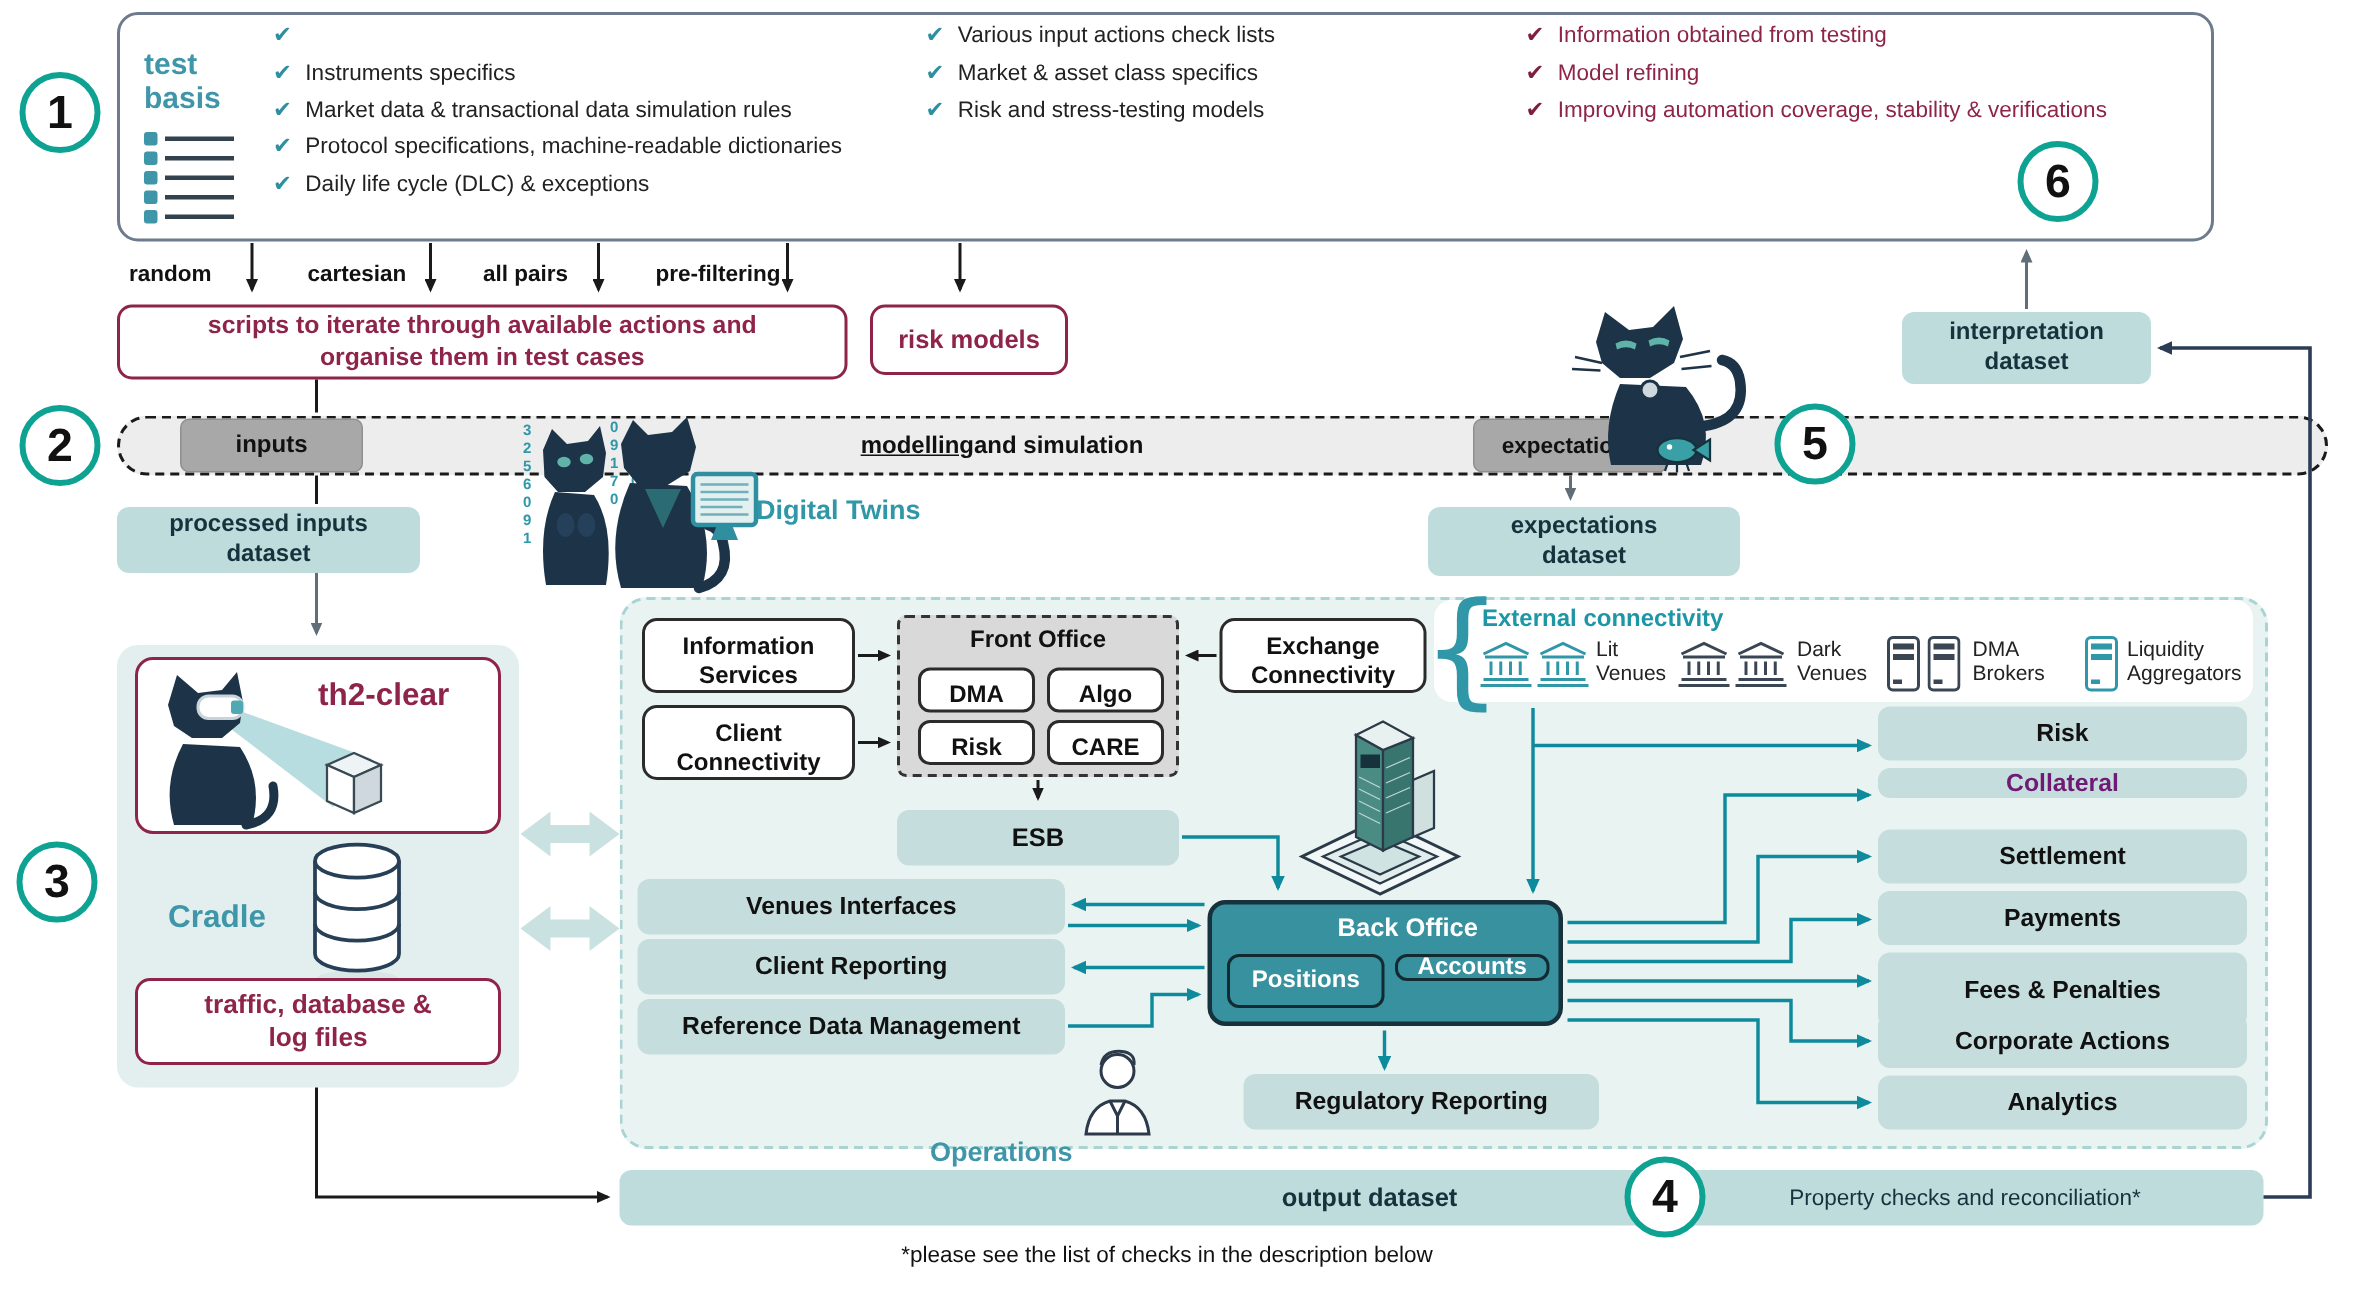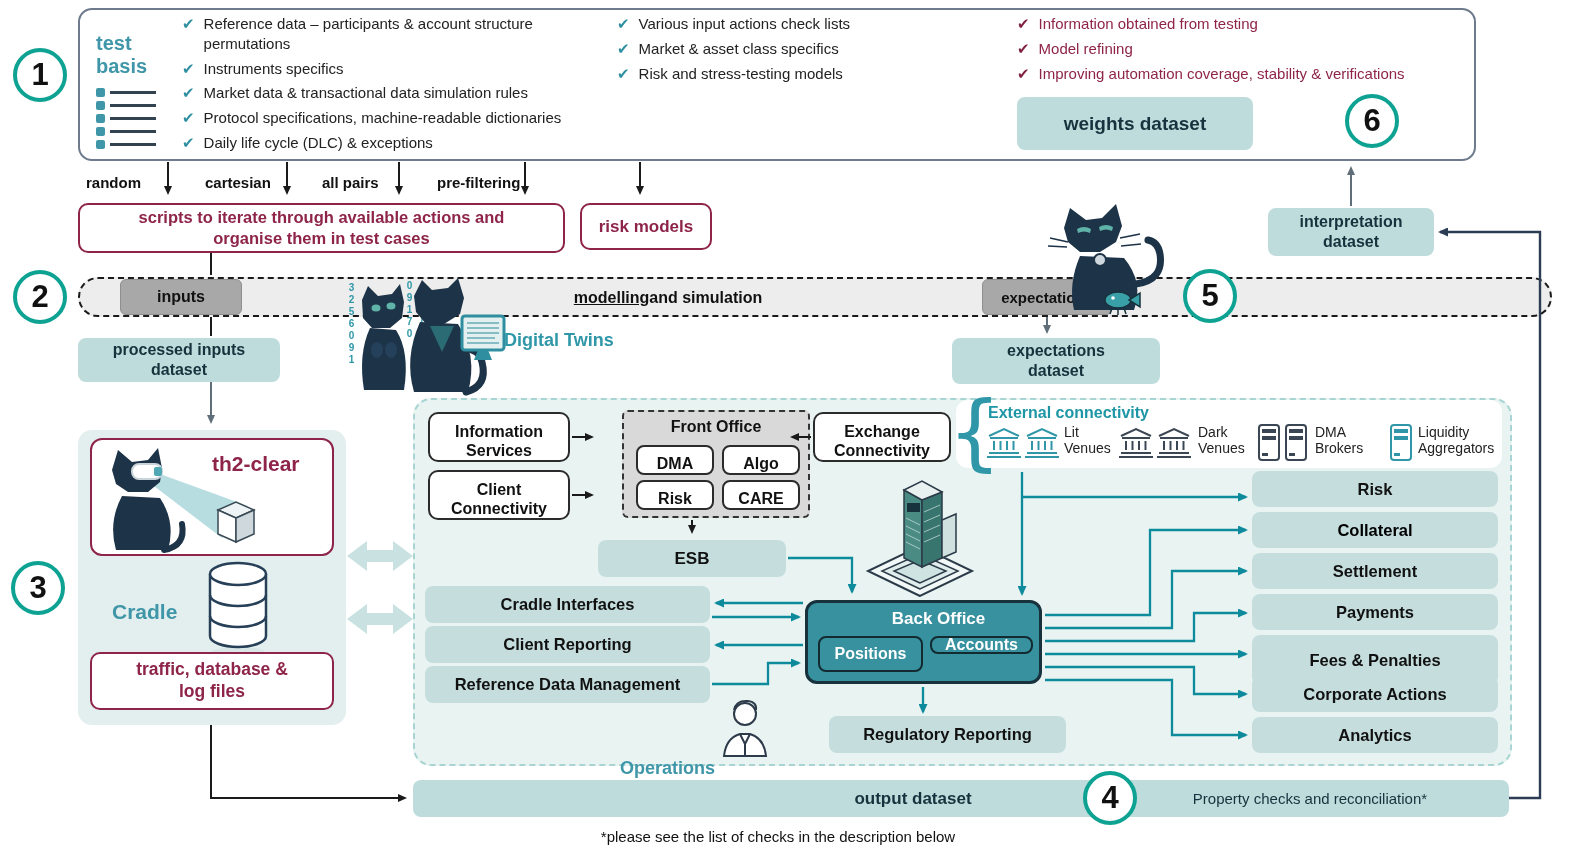--- a/index.html
+++ b/index.html
@@ -55,22 +55,20 @@
       </div>
     <div class="tb-row">
         <span class="tb-sq"></span>
         <span class="tb-line"></span>
       </div>
   </div>
 
   <div class="abs" style="left:182px;top:14px;width:440px;">
     <div class="check-item">
         <span class="check-glyph">✔</span>
-        <span class="pre">Reference data – participants &amp; account structure
-permutations</span>
       </div>
     <div class="check-item">
         <span class="check-glyph">✔</span>
         <span>Instruments specifics</span>
       </div>
     <div class="check-item">
         <span class="check-glyph">✔</span>
         <span>Market data &amp; transactional data simulation rules</span>
       </div>
     <div class="check-item">
@@ -106,21 +104,20 @@
     <div class="check-item maroon">
         <span class="check-glyph">✔</span>
         <span>Model refining</span>
       </div>
     <div class="check-item maroon">
         <span class="check-glyph">✔</span>
         <span>Improving automation coverage, stability &amp; verifications</span>
       </div>
   </div>
 
-  <div class="abs tealbox center" style="left:1017px;top:97px;width:236px;height:53px;font-size:19px;">weights dataset</div>
 
   <div class="abs" style="left:86px;top:174px;font-weight:bold;font-size:15px;color:#111;">random</div>
   <div class="abs" style="left:205px;top:174px;font-weight:bold;font-size:15px;color:#111;">cartesian</div>
   <div class="abs" style="left:322px;top:174px;font-weight:bold;font-size:15px;color:#111;">all pairs</div>
   <div class="abs" style="left:437px;top:174px;font-weight:bold;font-size:15px;color:#111;">pre-filtering</div>
 
   <div class="abs maroonbox center" style="left:78px;top:203px;width:487px;height:50px;font-size:16.5px;line-height:1.25;">
       <span class="pre">scripts to iterate through available actions and
 organise them in test cases</span>
     </div>
@@ -247,21 +244,21 @@
 
   <div class="abs whitebox center" style="left:428px;top:412px;width:142px;height:50px;font-size:16px;line-height:1.2;">
       <span class="pre">Information
 Services</span>
     </div>
   <div class="abs whitebox center" style="left:428px;top:470px;width:142px;height:50px;font-size:16px;line-height:1.2;">
       <span class="pre">Client
 Connectivity</span>
     </div>
 
-  <div class="abs" style="left:598px;top:410px;width:188px;height:108px;background:#d9d9d9;border:2px dashed #333;border-radius:6px;margin-left:24px;">
+  <div class="abs" style="left:598px;top:410px;width:188px;height:108px;background:#d9d9d9;border:2px dashed #333;border-radius:6px;">
     <div class="center" style="height:30px;font-weight:bold;font-size:16px;color:#111;">Front Office</div>
     <div class="abs whitebox center" style="left:12px;top:33px;width:78px;height:30px;font-size:16px;border-radius:8px;">DMA</div>
     <div class="abs whitebox center" style="left:98px;top:33px;width:78px;height:30px;font-size:16px;border-radius:8px;">Algo</div>
     <div class="abs whitebox center" style="left:12px;top:68px;width:78px;height:30px;font-size:16px;border-radius:8px;">Risk</div>
     <div class="abs whitebox center" style="left:98px;top:68px;width:78px;height:30px;font-size:16px;border-radius:8px;">CARE</div>
   </div>
 
   <div class="abs whitebox center" style="left:813px;top:412px;width:138px;height:50px;font-size:16px;line-height:1.2;">
       <span class="pre">Exchange
 Connectivity</span>
@@ -342,21 +339,21 @@
   <svg class="abs" style="left:1390px;top:424px;" width="22" height="38" viewBox="0 0 22 38">
     <rect x="1" y="1" width="20" height="35" rx="3" fill="none" stroke="#2f97a8" stroke-width="2"></rect>
       <rect x="4" y="5" width="14" height="4" fill="#2f97a8"></rect>
       <rect x="4" y="12" width="14" height="4" fill="#2f97a8"></rect>
       <rect x="4" y="29" width="6" height="3" fill="#2f97a8"></rect>
   </svg>
   <div class="abs ext-label pre" style="left:1418px;top:424px;">Liquidity
 Aggregators</div>
 
   <div class="abs tealbox center" style="left:598px;top:540px;width:188px;height:37px;font-size:17px;background:#c5dedd;color:#111;">ESB</div>
-  <div class="abs tealbox center" style="left:425px;top:586px;width:285px;height:37px;font-size:16.5px;background:#c5dedd;color:#111;">Cradle Interfaces</div>
+  <div class="abs tealbox center" style="left:425px;top:586px;width:285px;height:37px;font-size:16.5px;background:#c5dedd;color:#111;">Venues Interfaces</div>
   <div class="abs tealbox center" style="left:425px;top:626px;width:285px;height:37px;font-size:16.5px;background:#c5dedd;color:#111;">Client Reporting</div>
   <div class="abs tealbox center" style="left:425px;top:666px;width:285px;height:37px;font-size:16.5px;background:#c5dedd;color:#111;">Reference Data Management</div>
 
   <svg class="abs" style="left:858px;top:468px;" width="124" height="130" viewBox="0 0 124 130">
     <path d="M62 128 L10 103 L62 78 L114 103 Z" fill="#f2f7f7" stroke="#2b3a48" stroke-width="2"></path>
     <path d="M62 121 L24 103 L62 86 L100 103 Z" fill="#e0edec" stroke="#2b3a48" stroke-width="1.5"></path>
     <path d="M62 115 L36 103 L62 92 L88 103 Z" fill="#cfe3e2" stroke="#2b3a48" stroke-width="1.5"></path>
     <polygon points="46,22 46,90 64,99 64,32" fill="#4a8c84" stroke="#2b3a48" stroke-width="1.5"></polygon>
     <polygon points="64,32 64,99 84,90 84,24" fill="#39756f" stroke="#2b3a48" stroke-width="1.5"></polygon>
     <polygon points="46,22 64,13 84,24 64,32" fill="#e8f1f0" stroke="#2b3a48" stroke-width="1.5"></polygon>
@@ -385,21 +382,21 @@
   <div class="abs" style="left:620px;top:722px;color:#3f96a8;font-weight:bold;font-size:18px;margin-top:36px;">Operations</div>
   <svg class="abs" style="left:718px;top:698px;" width="54" height="60" viewBox="0 0 54 60">
     <circle cx="27" cy="16" r="11" fill="#fff" stroke="#2c3a4a" stroke-width="2"></circle>
     <path d="M16 12 Q18 2 30 3 Q39 4 38 12" fill="none" stroke="#2c3a4a" stroke-width="2"></path>
     <path d="M6 58 Q8 40 22 36 L32 36 Q46 40 48 58 Z" fill="#fff" stroke="#2c3a4a" stroke-width="2"></path>
     <path d="M22 36 L27 46 L32 36" fill="none" stroke="#2c3a4a" stroke-width="2"></path>
     <line x1="27" y1="46" x2="27" y2="58" stroke="#2c3a4a" stroke-width="2"></line>
   </svg>
 
   <div class="abs tealbox center" style="left:1252px;top:471px;width:246px;height:36px;font-size:16.5px;background:#c5dedd;color:#111;">Risk</div>
-  <div class="abs tealbox center" style="left:1252px;top:512px;width:246px;height:36px;font-size:16.5px;background:#c5dedd;color:#000000;">Collateral</div>
+  <div class="abs tealbox center" style="left:1252px;top:512px;width:246px;height:20px;font-size:16.5px;background:#c5dedd;color:#701a75;">Collateral</div>
   <div class="abs tealbox center" style="left:1252px;top:553px;width:246px;height:36px;font-size:16.5px;background:#c5dedd;color:#111;">Settlement</div>
   <div class="abs tealbox center" style="left:1252px;top:594px;width:246px;height:36px;font-size:16.5px;background:#c5dedd;color:#111;">Payments</div>
   <div class="abs tealbox center" style="left:1252px;top:635px;width:246px;height:50px;font-size:16.5px;background:#c5dedd;color:#111;">Fees &amp; Penalties</div>
   <div class="abs tealbox center" style="left:1252px;top:676px;width:246px;height:36px;font-size:16.5px;background:#c5dedd;color:#111;">Corporate Actions</div>
   <div class="abs tealbox center" style="left:1252px;top:717px;width:246px;height:36px;font-size:16.5px;background:#c5dedd;color:#111;">Analytics</div>
 
   <div class="abs tealbox" style="left:413px;top:780px;width:1096px;height:37px;border-radius:8px;"></div>
   <div class="abs center" style="left:413px;top:780px;width:1000px;height:37px;color:#17323d;font-weight:bold;font-size:17px;">output dataset</div>
   <div class="abs center" style="left:1150px;top:780px;width:320px;height:37px;color:#17323d;font-size:15px;">Property checks and reconciliation*</div>
   <div class="abs center" style="left:478px;top:826px;width:600px;height:20px;color:#111;font-size:15px;">*please see the list of checks in the description below</div>

